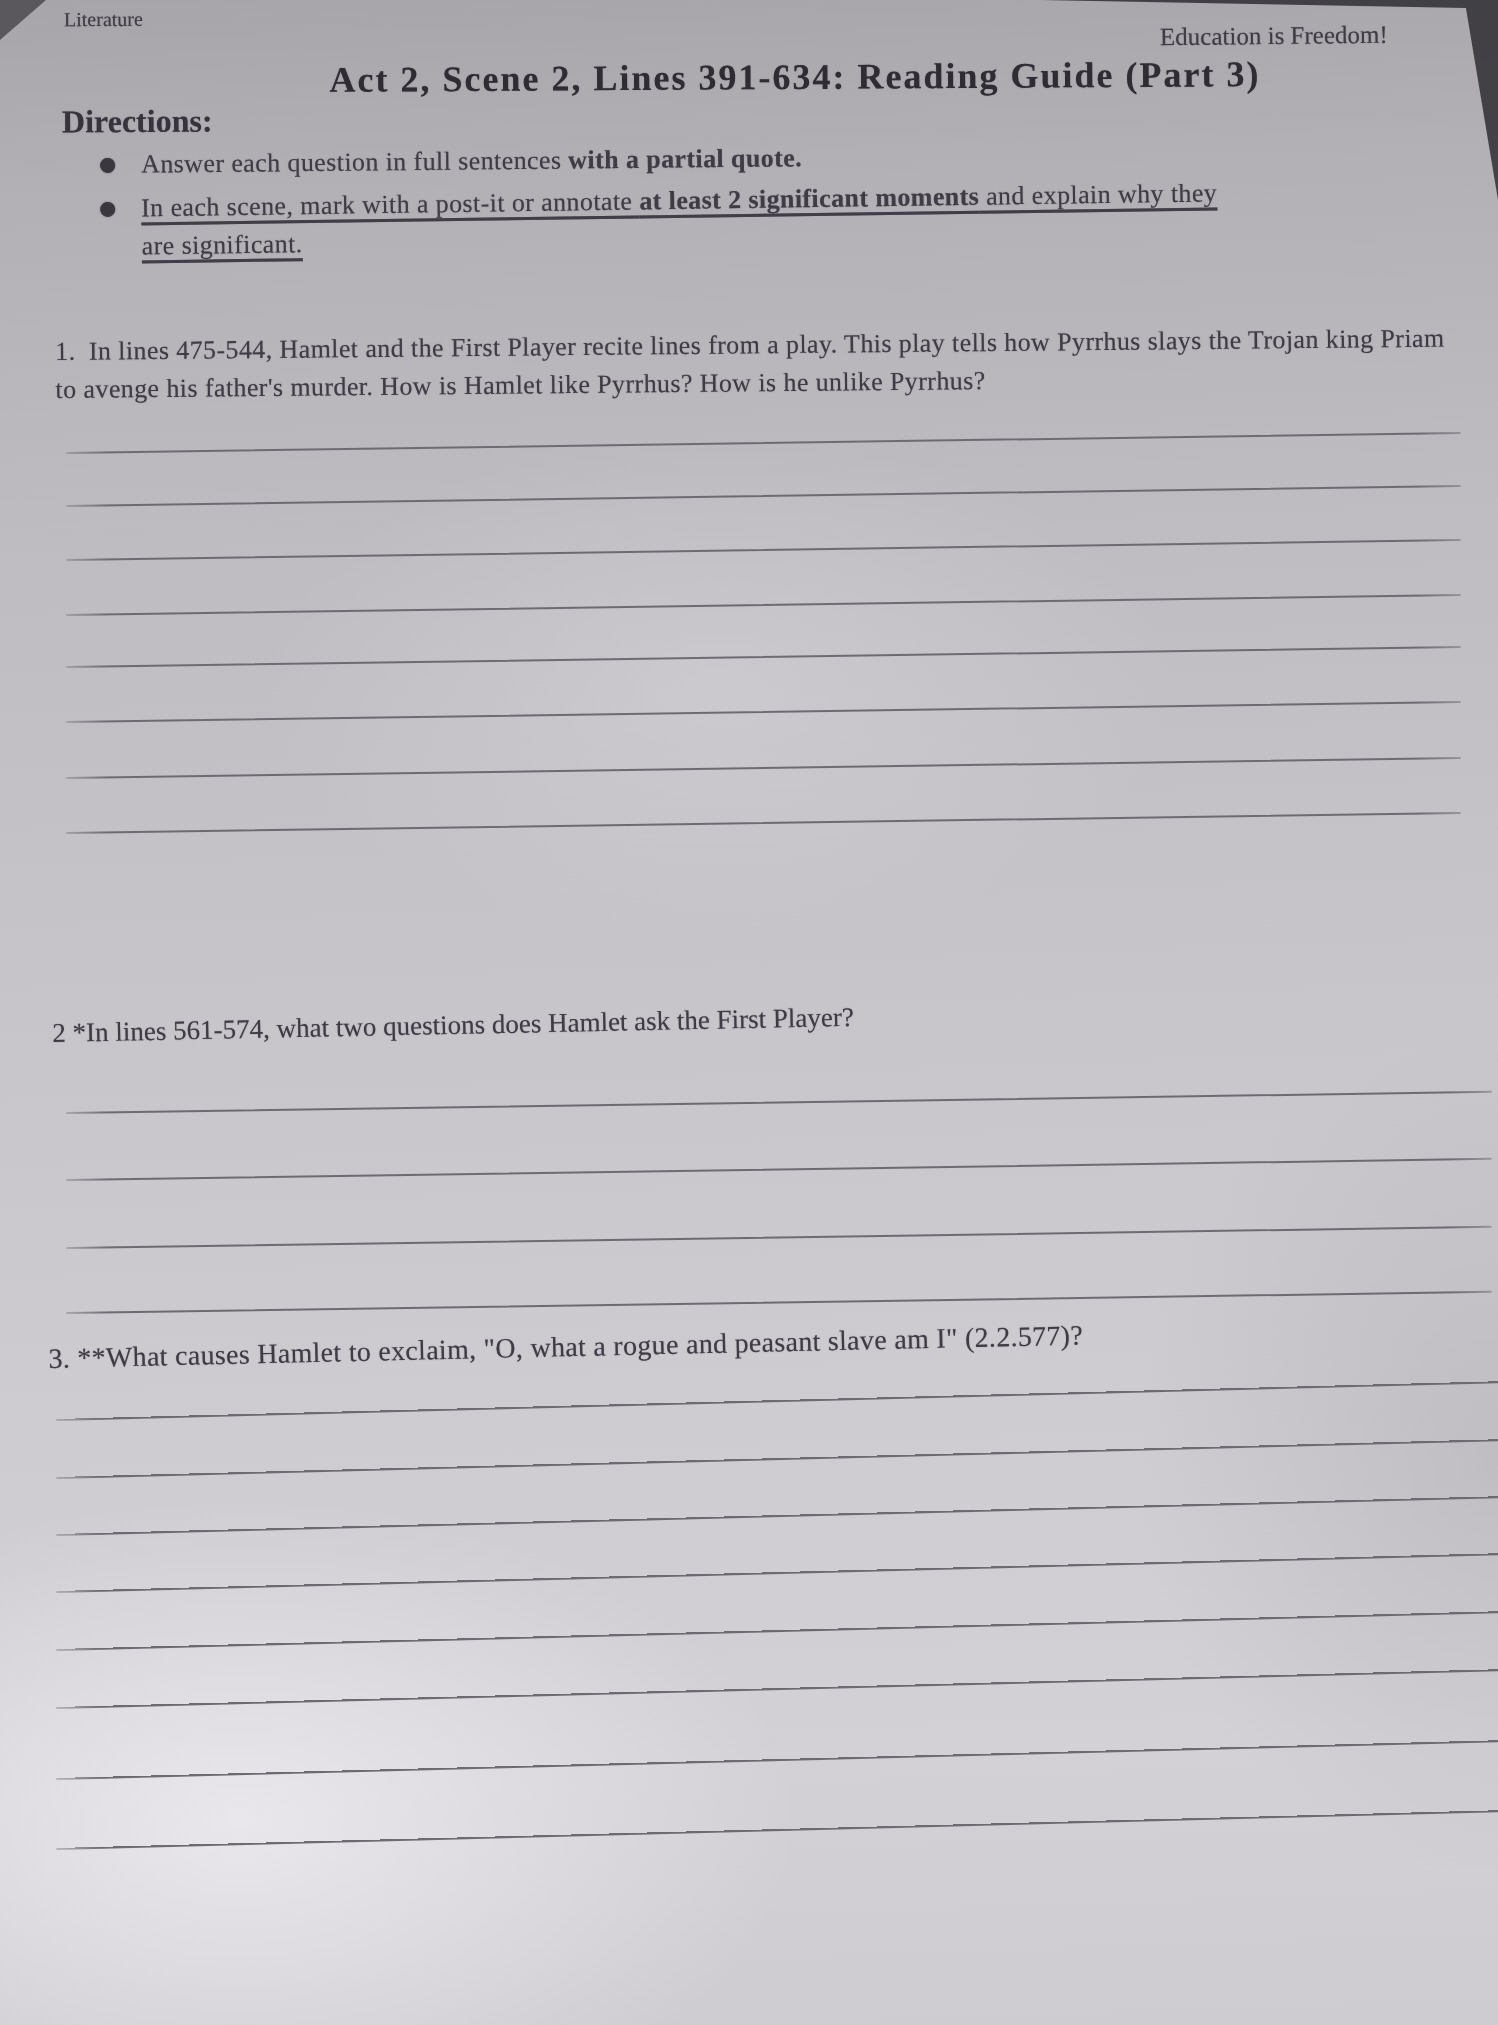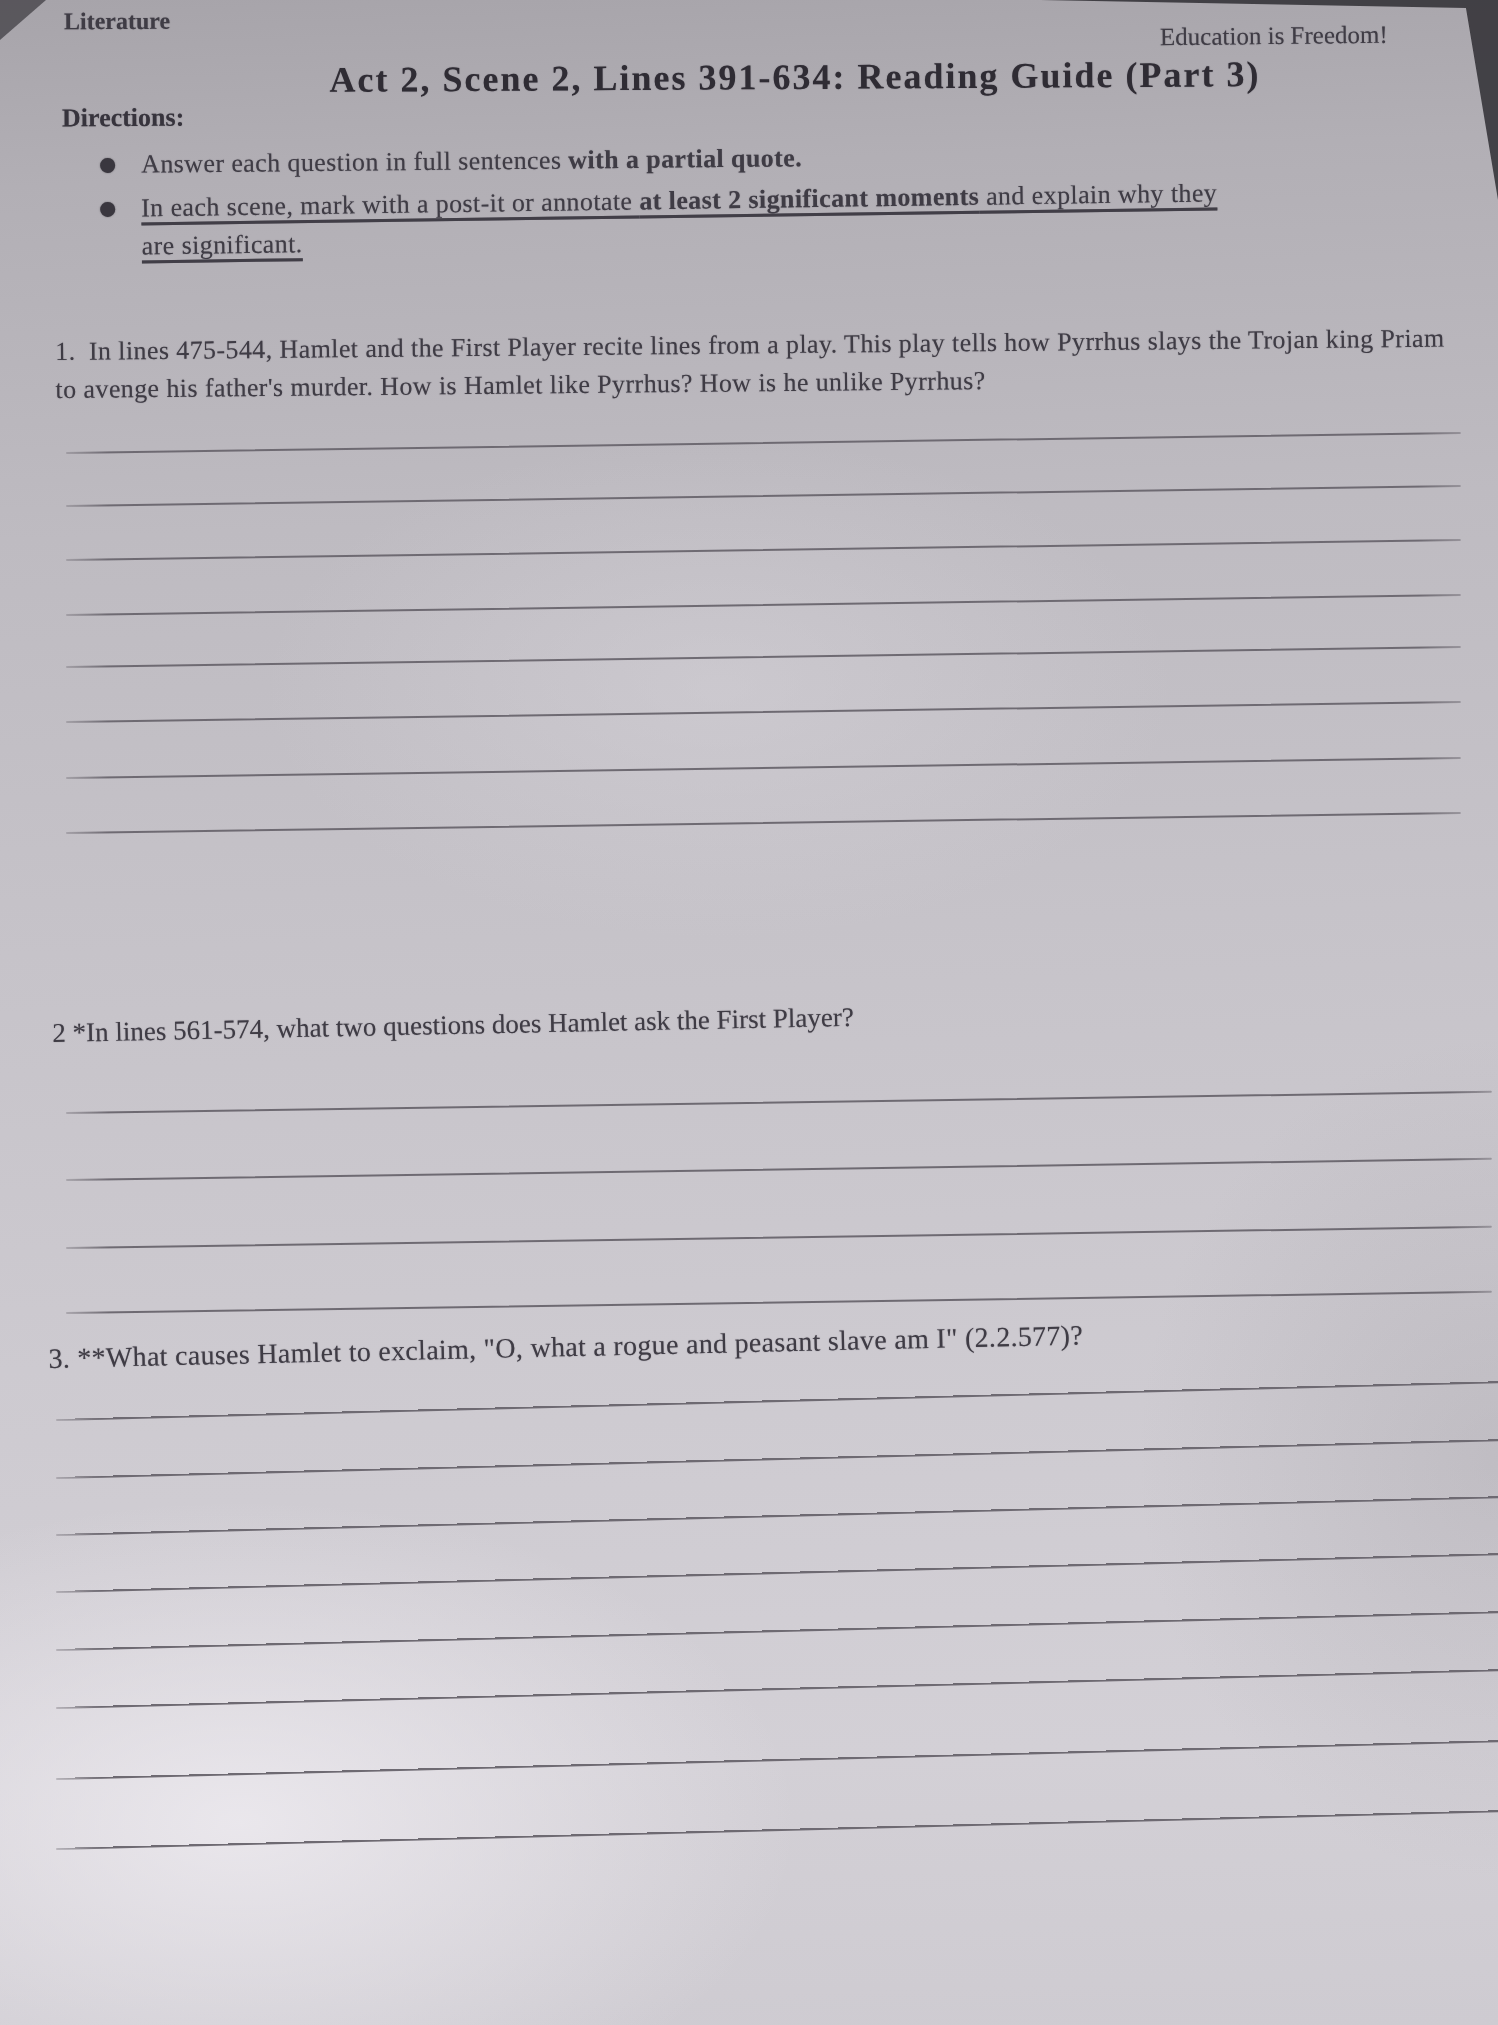--- a/index.html
+++ b/index.html
@@ -10,25 +10,25 @@
   #paper{
     position:absolute;inset:0;
     background:
       radial-gradient(900px 520px at 16% 90%, rgba(238,235,240,0.85), rgba(238,235,240,0) 62%),
       radial-gradient(760px 420px at 48% 34%, rgba(216,213,219,0.45), rgba(216,213,219,0) 60%),
       radial-gradient(600px 700px at 100% 72%, rgba(152,149,155,0.28), rgba(152,149,155,0) 60%),
       linear-gradient(178deg,#a7a4aa 0%,#b2afb5 9%,#bebbc1 26%,#c6c3c9 46%,#cdcad0 66%,#d3d0d6 86%,#cecbd1 100%);
   }
   #content{position:absolute;inset:0;filter:blur(0.3px);}
   .txt{position:absolute;text-shadow:0 0 1.1px rgba(64,60,70,0.5);}
-  .course{left:64px;top:8px;font-size:24px;transform:rotate(-0.3deg);font-weight:bold;}
+  .course{left:64px;top:8px;font-size:20px;transform:rotate(-0.3deg);}
   .slogan{left:1160px;top:22px;font-size:25px;transform:rotate(-0.6deg);}
   .title{left:95px;top:56px;width:1400px;text-align:center;font-size:36px;font-weight:bold;
          letter-spacing:2px;color:#2f2c34;transform:rotate(-0.35deg);}
-  .directions{left:62px;top:103px;font-size:26px;font-weight:bold;color:#37343d;transform:rotate(-0.4deg);}
+  .directions{left:62px;top:103px;font-size:32px;font-weight:bold;color:#37343d;transform:rotate(-0.4deg);}
   .bullet-row{display:flex;align-items:flex-start;}
   .b1{left:100px;top:150px;width:1340px;font-size:26px;letter-spacing:0.4px;transform:rotate(-0.55deg);transform-origin:left top;}
   .b2{left:100px;top:194px;width:1390px;font-size:26px;letter-spacing:0.4px;transform:rotate(-0.8deg);transform-origin:left top;}
   .dot{width:15px;height:15px;border-radius:50%;background:#3a373f;margin:8px 26px 0 0;flex:0 0 auto;box-shadow:0 0 1.5px rgba(58,55,63,0.8);}
   .uline{text-decoration:underline;text-decoration-thickness:2.5px;text-underline-offset:6px;text-decoration-color:#413e47;}
   .b2-line2{margin-top:8px;}
   .q{line-height:38px;}
   .q1{left:55px;top:333px;width:1412px;font-size:26px;letter-spacing:0.4px;transform:rotate(-0.55deg);transform-origin:left top;white-space:pre-wrap;}
   .q2{left:52px;top:1014px;width:1100px;font-size:27px;transform:rotate(-1.15deg);transform-origin:left top;}
   .q3{left:48px;top:1340px;width:1290px;font-size:28px;letter-spacing:0.3px;transform:rotate(-1.3deg);transform-origin:left top;}

